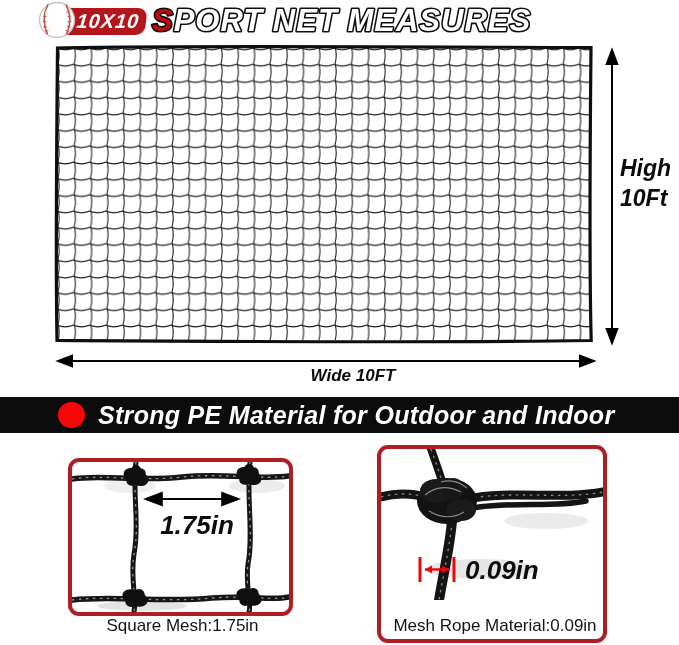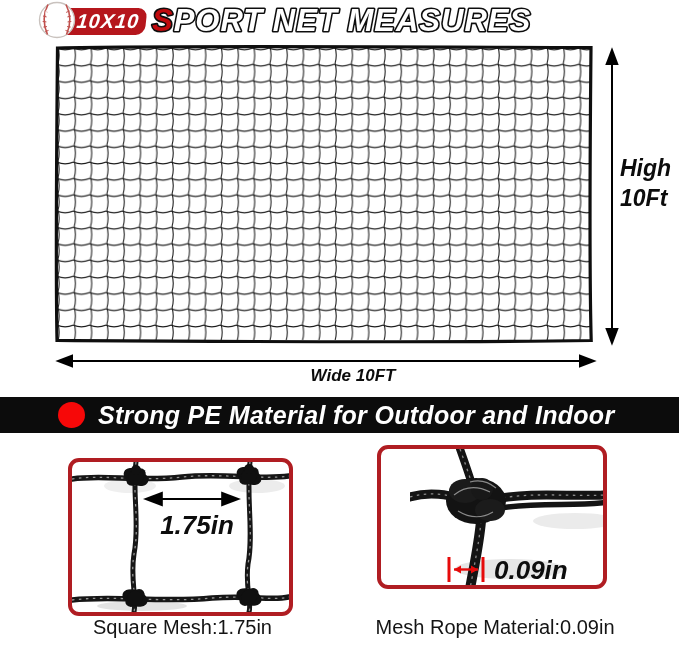--- a/index.html
+++ b/index.html
@@ -30,26 +30,26 @@
   .banner{position:absolute;left:0;top:397px;width:679px;height:36px;background:#0C0C0C;}
   .banner .dot{position:absolute;left:58px;top:5px;width:27px;height:26px;border-radius:50%;
                background:#F70808;}
   .banner .banner-text{position:absolute;left:98px;top:0;height:36px;line-height:36px;
                color:#fff;font-weight:bold;font-style:italic;font-size:25px;letter-spacing:0.3px;text-align:center;}
 
   
   .panel{position:absolute;box-sizing:border-box;border:4px solid #B01D22;border-radius:11px;
          background:#fff;overflow:hidden;}
   .panel-left{left:68px;top:445px;width:225px;height:158px;margin-top:13px;}
-  .panel-right{left:377px;top:445px;width:230px;height:144px;padding-left:29px;}
+  .panel-right{left:377px;top:445px;width:230px;height:198px;}
   .panel svg{display:block;}
   .measure-text{font-family:"Liberation Sans",sans-serif;font-weight:bold;font-style:italic;
                 font-size:26px;fill:#0d0d0d;}
 
-  .caption{position:absolute;top:616px;font-size:20px;color:#141414;text-align:center;}
+  .caption{position:absolute;top:616px;font-size:17px;color:#141414;text-align:center;}
   .caption-left{left:70px;width:225px;}
   .caption-right{left:370px;width:250px;}
 </style>
 </head>
 <body>
 
 <div class="page">
 
   <div class="header">
     <svg class="baseball" viewBox="0 0 38 38">

